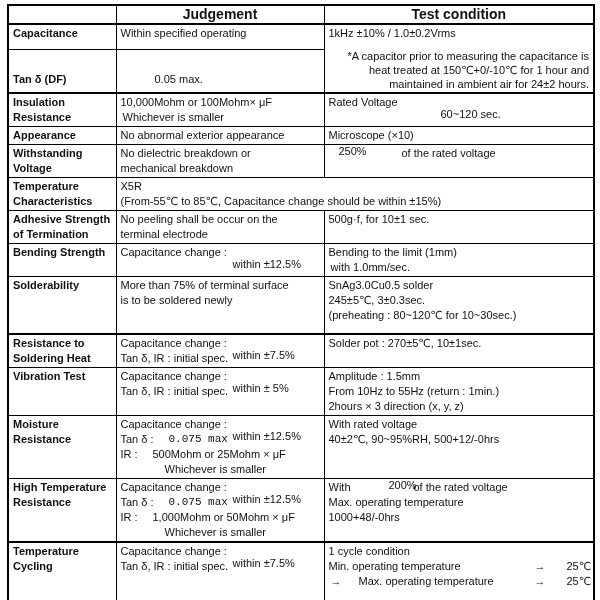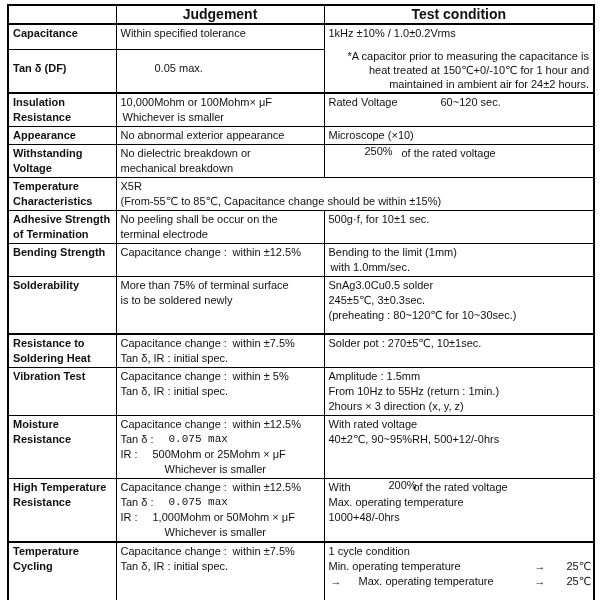--- a/index.html
+++ b/index.html
@@ -5,26 +5,26 @@
   html,body{margin:0;padding:0;background:#fff;width:600px;height:600px;
     font-family:"Liberation Sans","DejaVu Sans",sans-serif;color:#111;}
   table{border-collapse:collapse;table-layout:fixed;margin:4px 0 0 7px;border:2px solid #000;}
   td,th{border:1px solid #000;vertical-align:top;padding:1px 4px;font-size:11px;line-height:15px;overflow:hidden;}
   th{font-weight:bold;text-align:center;font-size:14px;border-bottom:2px solid #000;}
   .lbl{font-weight:bold;margin-left:8px;}
   .bt2 td{border-top:2px solid #000;}
   .line{position:relative;height:15px;white-space:pre;}
   .line span{white-space:pre;}
   .a{position:absolute;top:0;}
-  .at110{position:absolute;top:0;left:112px;}
+  .at110{position:absolute;top:12px;left:112px;}
   .at36{position:absolute;top:0;left:48px;font-family:Liberation Mono, monospace;}
   .at44{position:absolute;top:0;left:32px;}
   .ind44{padding-left:44px;}
   .ind2{padding-left:2px;}
-  .padtop{padding-top:11px;}
+  .padtop{padding-top:22px;}
   .raise{position:relative;top:-2px;}
   .gap8{height:8px;}
   .gap11{height:11px;}
   .mono-note{line-height:14px;text-align:right;}
 </style>
 </head>
 <body>
 
 <table>
   <colgroup>
@@ -35,21 +35,21 @@
 
   <tbody>
       <tr style="height:18px">
     <th></th>
     <th>Judgement</th>
     <th>Test condition</th>
   </tr>
 
   <tr style="height:24px">
     <td class="lbl">Capacitance</td>
-    <td>Within specified tolerance</td>
+    <td>Within specified operating</td>
     <td rowspan="2">
       <div class="line"><span>1kHz ±10% / 1.0±0.2Vrms</span></div>
       <div class="gap8"></div>
       <div class="mono-note">*A capacitor prior to measuring the capacitance is heat treated at 150℃+0/-10℃ for 1 hour and maintained in ambient air for 24±2 hours.</div>
     </td>
   </tr>
 
   <tr style="height:42px">
     <td class="lbl padtop">Tan δ (DF)</td>
     <td class="padtop" style="padding-left:38px">0.05 max.</td>
@@ -78,21 +78,21 @@
   <tr style="height:31px">
     <td class="lbl">
       <div>Withstanding</div>
       <div>Voltage</div>
     </td>
     <td>
       <div>No dielectric breakdown or</div>
       <div>mechanical breakdown</div>
     </td>
     <td>
-      <div class="line"><span class="a raise" style="left:36px">250%</span><span class="a" style="left:73px">of the rated voltage</span></div>
+      <div class="line"><span class="a raise" style="left:10px">250%</span><span class="a" style="left:73px">of the rated voltage</span></div>
     </td>
   </tr>
 
   <tr style="height:32px">
     <td class="lbl">
       <div>Temperature</div>
       <div>Characteristics</div>
     </td>
     <td colspan="2">
       <div>X5R</div>

